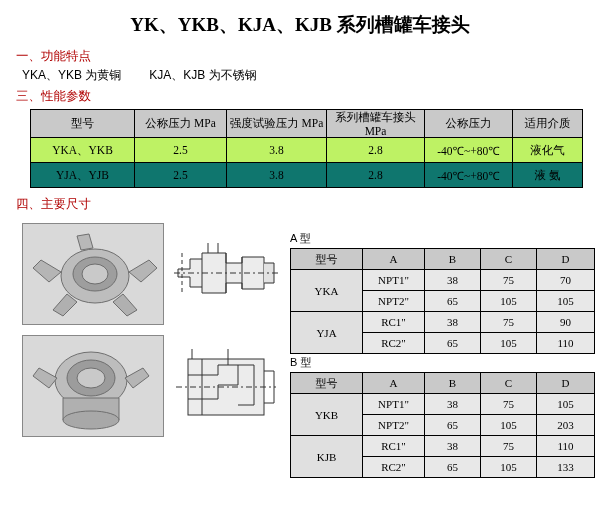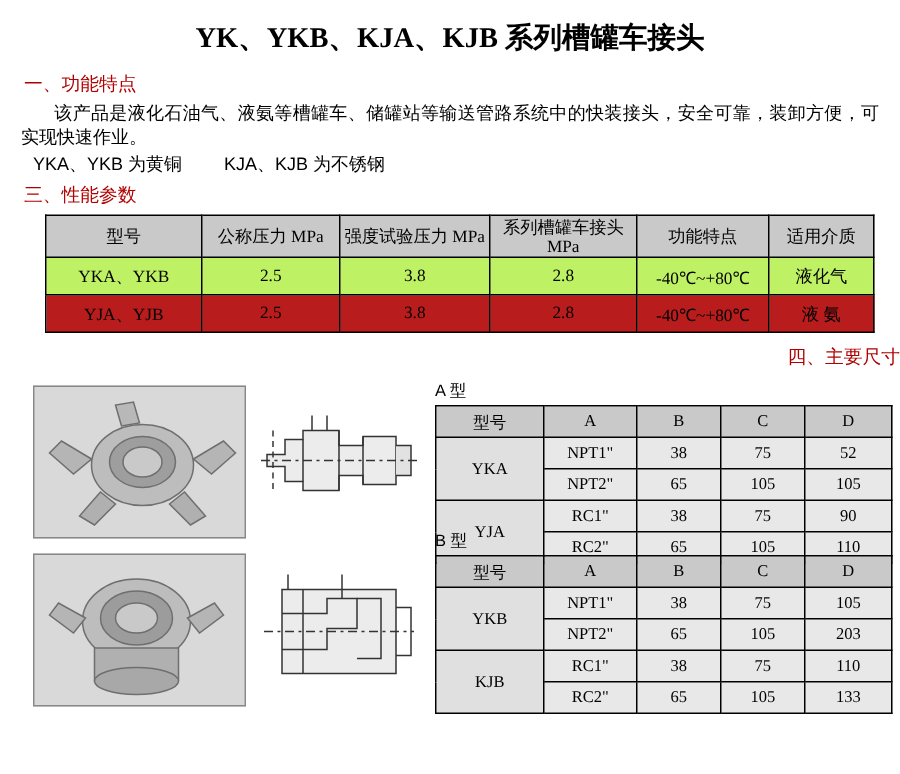--- a/index.html
+++ b/index.html
@@ -71,21 +71,21 @@
     font-size: 11.5px;
     font-family: "Liberation Serif", serif;
     height: 24px;
     padding: 0;
   }
   table.spec thead th {
     background: #c9c9c9;
     font-weight: normal;
   }
   table.spec tbody td {
-    background: #b91c1c;
+    background: #0f766e;
   }
   table.spec tbody tr.row-a td {
     background: #bef264;
   }
 
   
   .dims-area {
     position: relative;
     margin-top: 6px;
   }
@@ -113,37 +113,37 @@
     font-weight: normal;
   }
   table.dim tbody td {
     background: #e8e8e8;
   }
   table.dim td.model {
     background: #e0e0e0;
   }
   .dimtable-wrap {
     position: absolute;
+    margin-top: 12px;
   }
   .type-label {
     font-size: 11px;
     font-family: "Liberation Sans", sans-serif;
     margin-bottom: 2px;
   }
   svg { display: block; }
 </style>
 </head>
 <body>
 
 <div class="page">
 
   <div class="title">YK、YKB、KJA、KJB 系列槽罐车接头</div>
 
   <div class="section-head">一、功能特点</div>
-  <div class="body-text"><span class="indent"></span><span>该产品是液化石油气、液氨等槽罐车、储罐站等输送管路系统中的快装接头，安全可靠，装卸方便，可实现快速作业。</span></div>
 
   <div class="mat-line">
     <span>YKA、YKB 为黄铜</span><span class="gap"></span><span>KJA、KJB 为不锈钢</span>
   </div>
 
   <div class="section-head">三、性能参数</div>
 
   <table class="spec">
     <colgroup>
       <col style="width:104px">
@@ -152,21 +152,21 @@
       <col style="width:98px">
       <col style="width:88px">
       <col style="width:70px">
     </colgroup>
     <thead>
       <tr>
         <th>型号</th>
         <th>公称压力 MPa</th>
         <th>强度试验压力 MPa</th>
         <th>系列槽罐车接头 MPa</th>
-        <th>功能特点</th>
+        <th>公称压力</th>
         <th>适用介质</th>
       </tr>
     </thead>
     <tbody>
       <tr class="row-a">
         <td>YKA、YKB</td>
         <td>2.5</td>
         <td>3.8</td>
         <td>2.8</td>
         <td>-40℃~+80℃</td>
@@ -176,21 +176,21 @@
         <td>YJA、YJB</td>
         <td>2.5</td>
         <td>3.8</td>
         <td>2.8</td>
         <td>-40℃~+80℃</td>
         <td>液 氨</td>
       </tr>
     </tbody>
   </table>
 
-  <div class="section-head" style="margin-top:8px;text-align:right;">四、主要尺寸</div>
+  <div class="section-head" style="margin-top:8px;">四、主要尺寸</div>
 
   <div class="dims-area">
 
     <div class="photo-block" style="left:22px; top:4px; width:140px; height:100px;">
       <svg width="140" height="100" viewBox="0 0 140 100">
         <rect x="0" y="0" width="140" height="100" fill="#d9d9d9"></rect>
         <g stroke="#6f6f6f" stroke-width="1">
           <ellipse cx="72" cy="52" rx="34" ry="27" fill="#bdbdbd"></ellipse>
           <ellipse cx="72" cy="50" rx="22" ry="17" fill="#9e9e9e"></ellipse>
           <ellipse cx="72" cy="50" rx="13" ry="10" fill="#c9c9c9"></ellipse>
@@ -237,21 +237,21 @@
             <th>C</th>
             <th>D</th>
           </tr>
         </thead>
         <tbody>
           <tr>
             <td class="model" rowspan="2">YKA</td>
             <td>NPT1"</td>
             <td>38</td>
             <td>75</td>
-            <td>52</td>
+            <td>70</td>
           </tr>
           <tr>
             <td>NPT2"</td>
             <td>65</td>
             <td>105</td>
             <td>105</td>
           </tr>
           <tr>
             <td class="model" rowspan="2">YJA</td>
             <td>RC1"</td>
@@ -292,21 +292,21 @@
           <path d="M66 30 L82 30 L82 70 L66 70"></path>
           <path d="M30 24 L30 80"></path>
           <path d="M4 52 L104 52" stroke-dasharray="6 3 2 3"></path>
           <path d="M92 36 L102 36 L102 68 L92 68"></path>
           <path d="M20 14 L20 24"></path>
           <path d="M56 14 L56 30"></path>
         </g>
       </svg>
     </div>
 
-    <div class="dimtable-wrap" style="left:290px; top:100px;">
+    <div class="dimtable-wrap" style="left:290px; top:124px;">
       <div class="type-label">B 型</div>
       <table class="dim">
         <colgroup>
           <col style="width:72px">
             <col style="width:62px">
             <col style="width:56px">
             <col style="width:56px">
             <col style="width:58px">
         </colgroup>
         <thead>

